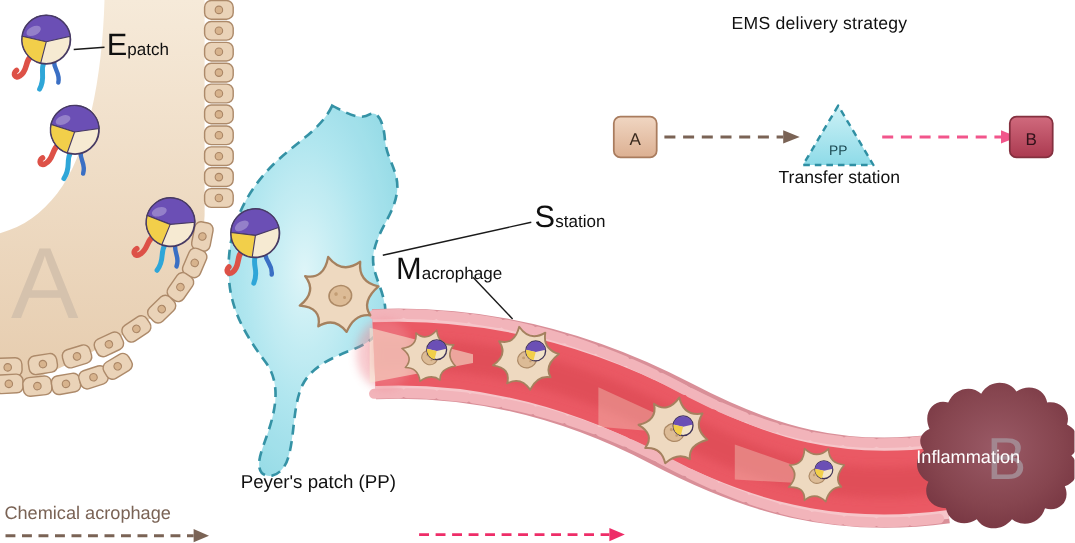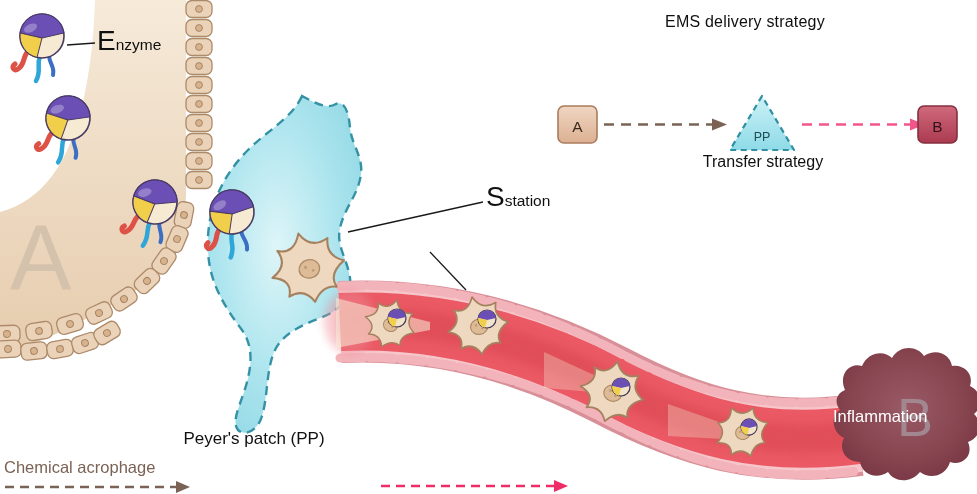--- a/index.html
+++ b/index.html
@@ -196,27 +196,28 @@
     <line x1="483" y1="202" x2="348" y2="232"></line>
     <line x1="430" y1="252" x2="466" y2="290"></line>
   </g>
 </svg>
 
 <div class="wm wm-a" style="left:10px;top:212px">A</div>
 <div class="wm wm-b" style="left:897px;top:390px">B</div>
 
 <div class="txt title" style="left:570px;top:13px;width:350px">EMS delivery strategy</div>
 
-<div class="txt callout" style="left:97px;top:25px"><span class="cap">E</span><span class="rest">nzyme</span></div>
+<div class="txt callout" style="left:97px;top:25px"><span class="cap">E</span><span class="rest">patch</span></div>
 
 <div class="txt callout" style="left:486px;top:181px"><span class="cap">S</span><span class="rest">station</span></div>
 
-
-<div class="txt plain" style="left:148px;top:429px;width:212px;text-align:center">Peyer's patch (PP)</div>
-
-<div class="txt caption" style="left:673px;top:153px;width:180px">Transfer strategy</div>
+<div class="txt callout" style="left:360px;top:229px"><span class="cap">M</span><span class="rest">acrophage</span></div>
+
+<div class="txt plain" style="left:148px;top:429px;width:212px;text-align:right">Peyer's patch (PP)</div>
+
+<div class="txt caption" style="left:673px;top:153px;width:180px">Transfer station</div>
 
 <div class="txt infl-label" style="left:833px;top:407px;width:130px">Inflammation</div>
 
 <div class="txt legend-chem" style="left:4px;top:458px">Chemical acrophage</div>
 
 
 </div>
 
 </body></html>

